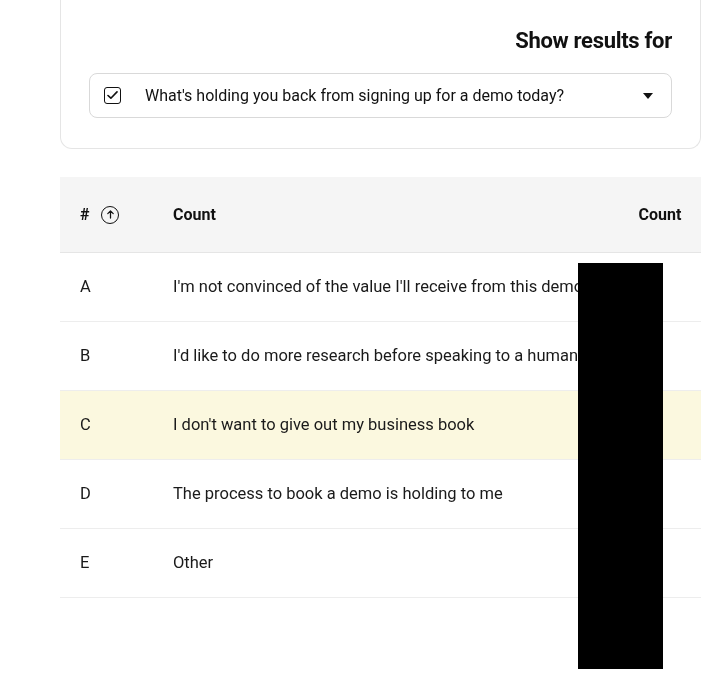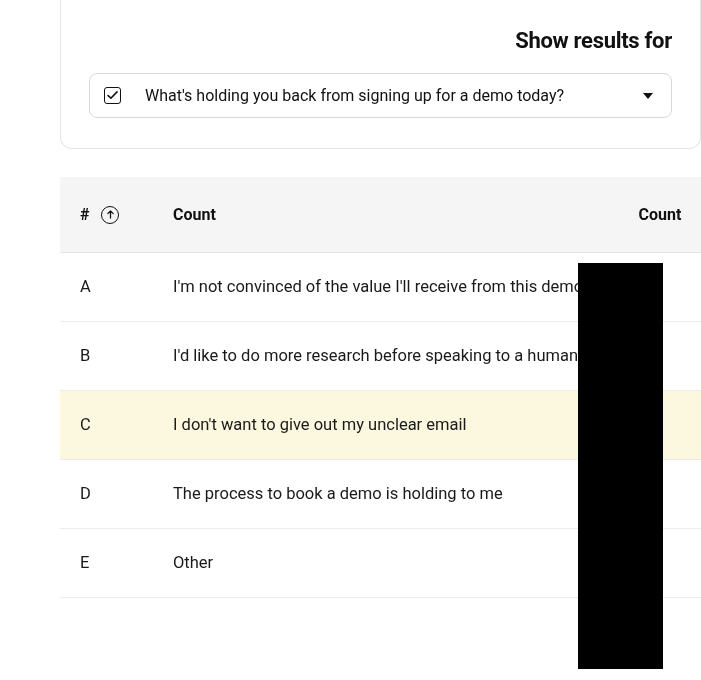--- a/index.html
+++ b/index.html
@@ -155,21 +155,21 @@
         <td>I'm not convinced of the value I'll receive from this demo</td>
         <td></td>
       </tr>
       <tr>
         <td class="col-hash-cell">B</td>
         <td>I'd like to do more research before speaking to a human</td>
         <td></td>
       </tr>
       <tr class="highlight">
         <td class="col-hash-cell">C</td>
-        <td>I don't want to give out my unclear email</td>
+        <td>I don't want to give out my business book</td>
         <td></td>
       </tr>
       <tr>
         <td class="col-hash-cell">D</td>
         <td>The process to book a demo is holding to me</td>
         <td></td>
       </tr>
       <tr>
         <td class="col-hash-cell">E</td>
         <td>Other</td>

